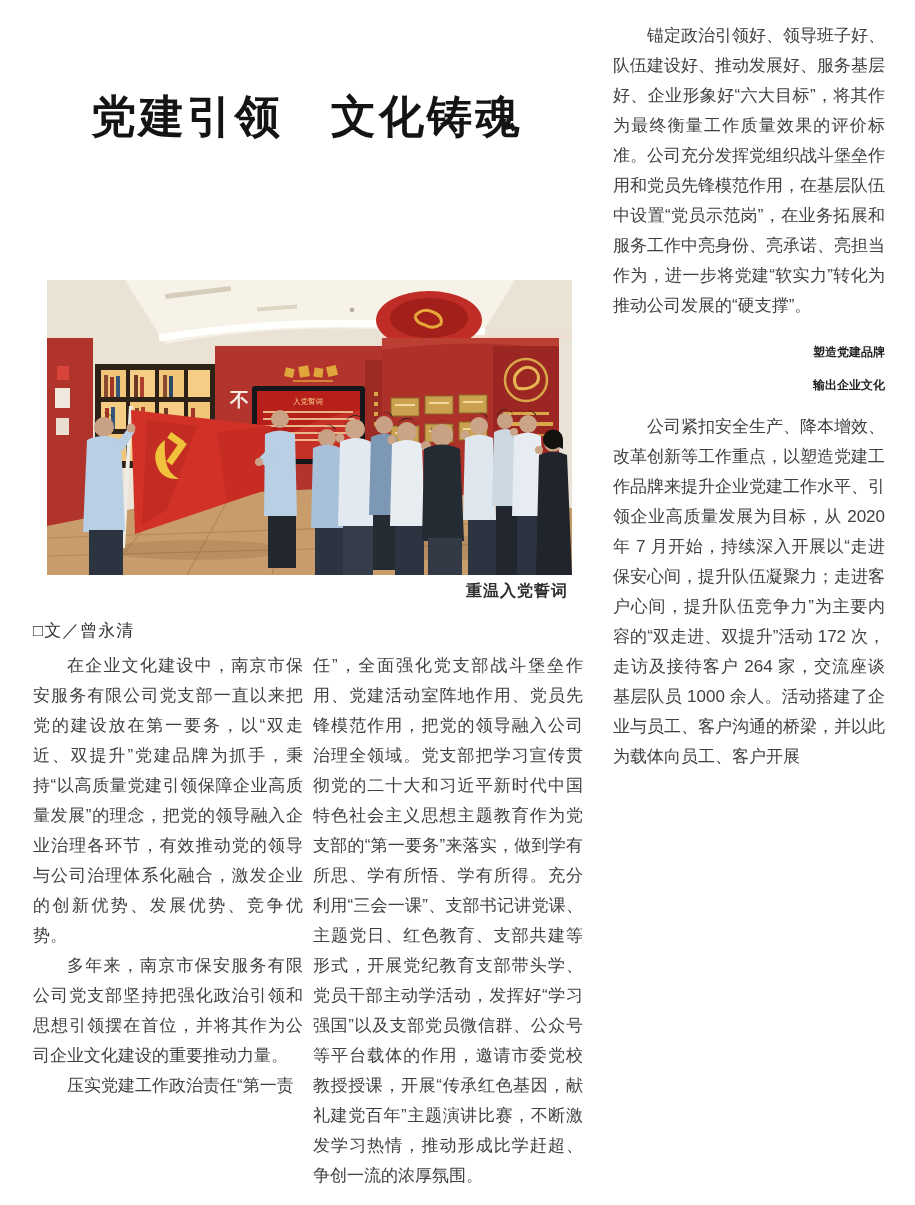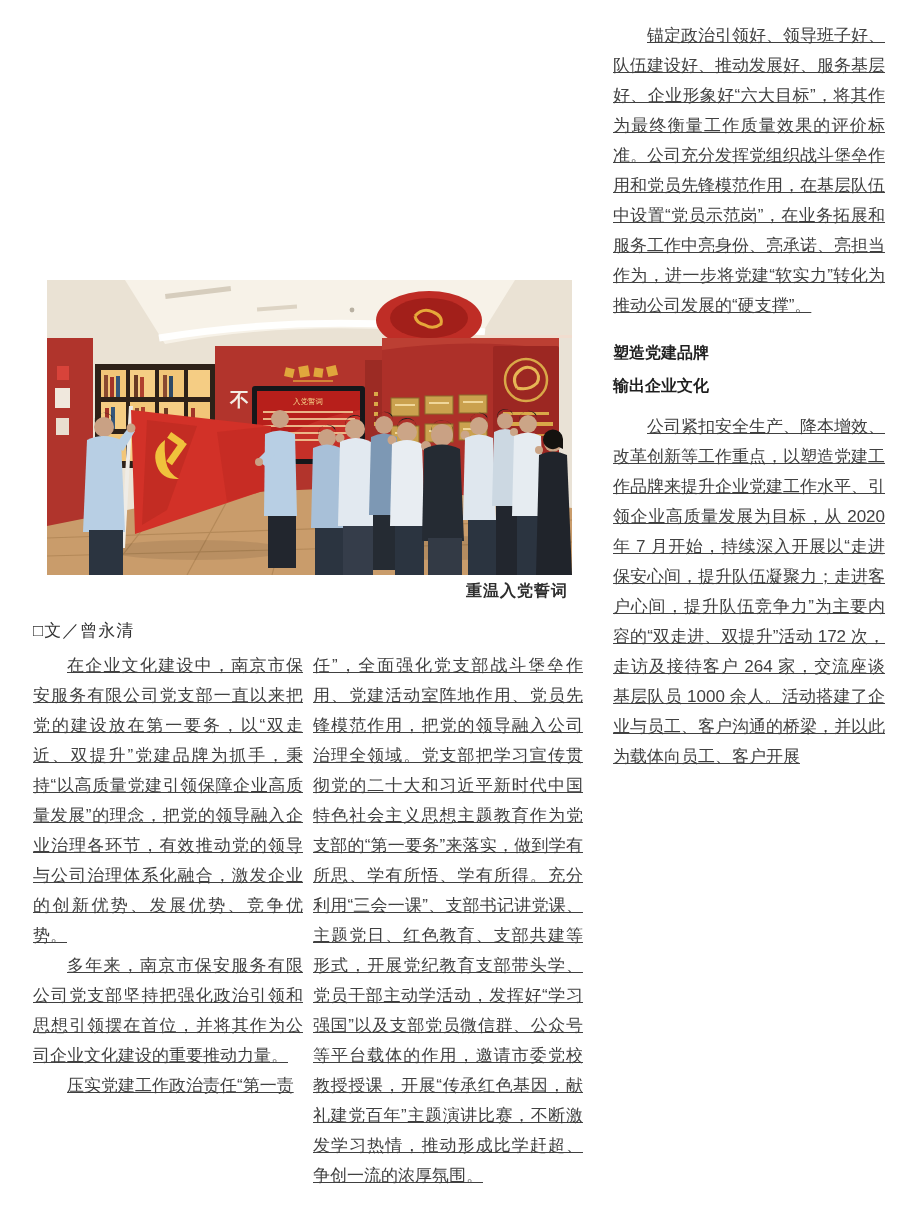--- a/index.html
+++ b/index.html
@@ -28,34 +28,35 @@
   }
   .byline{
     position:absolute;left:33px;top:619px;width:270px;
     font-size:17px;color:#333;letter-spacing:1px;
   }
   .col{position:absolute;width:270px;font-size:17px;line-height:30px;
     text-align:justify;text-justify:inter-ideograph;}
   .col1{left:33px;top:651px;}
   .col2{left:313px;top:651px;}
   .col3{left:613px;top:21px;width:272px;}
-  .p{margin:0;text-indent:2em;text-decoration:underline;}
+  .p{margin:0;text-indent:2em;}
   .p.noindent{text-indent:0;}
   .sec{
-    margin:15px 0 10px;text-align:left;font-weight:bold;
-    font-size:16px;line-height:33px;color:#1f1f1f;text-indent:0;
+    margin:15px 0 10px;text-align:right;font-weight:bold;
+    font-size:12px;line-height:33px;color:#1f1f1f;text-indent:0;
   }
   .sec span{display:block;}
 </style>
 </head>
 <body>
 
 <div class="page">
 
   <h1 class="title">
+    <span>党建引领　文化铸魂</span>
   </h1>
 
   <figure class="photo">
     <svg viewBox="0 0 525 295">
 
       <g>
         <rect x="0" y="0" width="525" height="112" fill="#eae2d4"></rect>
         <path d="M78,0 H468 L432,58 Q270,36 118,64 Z" fill="#f7f2e8"></path>
         <path d="M112,58 Q270,32 438,52" stroke="#ffffff" stroke-width="7" fill="none" opacity="0.95"></path>
         <rect x="118" y="10" width="66" height="5" fill="#d6cdbd" transform="rotate(-7 151 12)"></rect>

